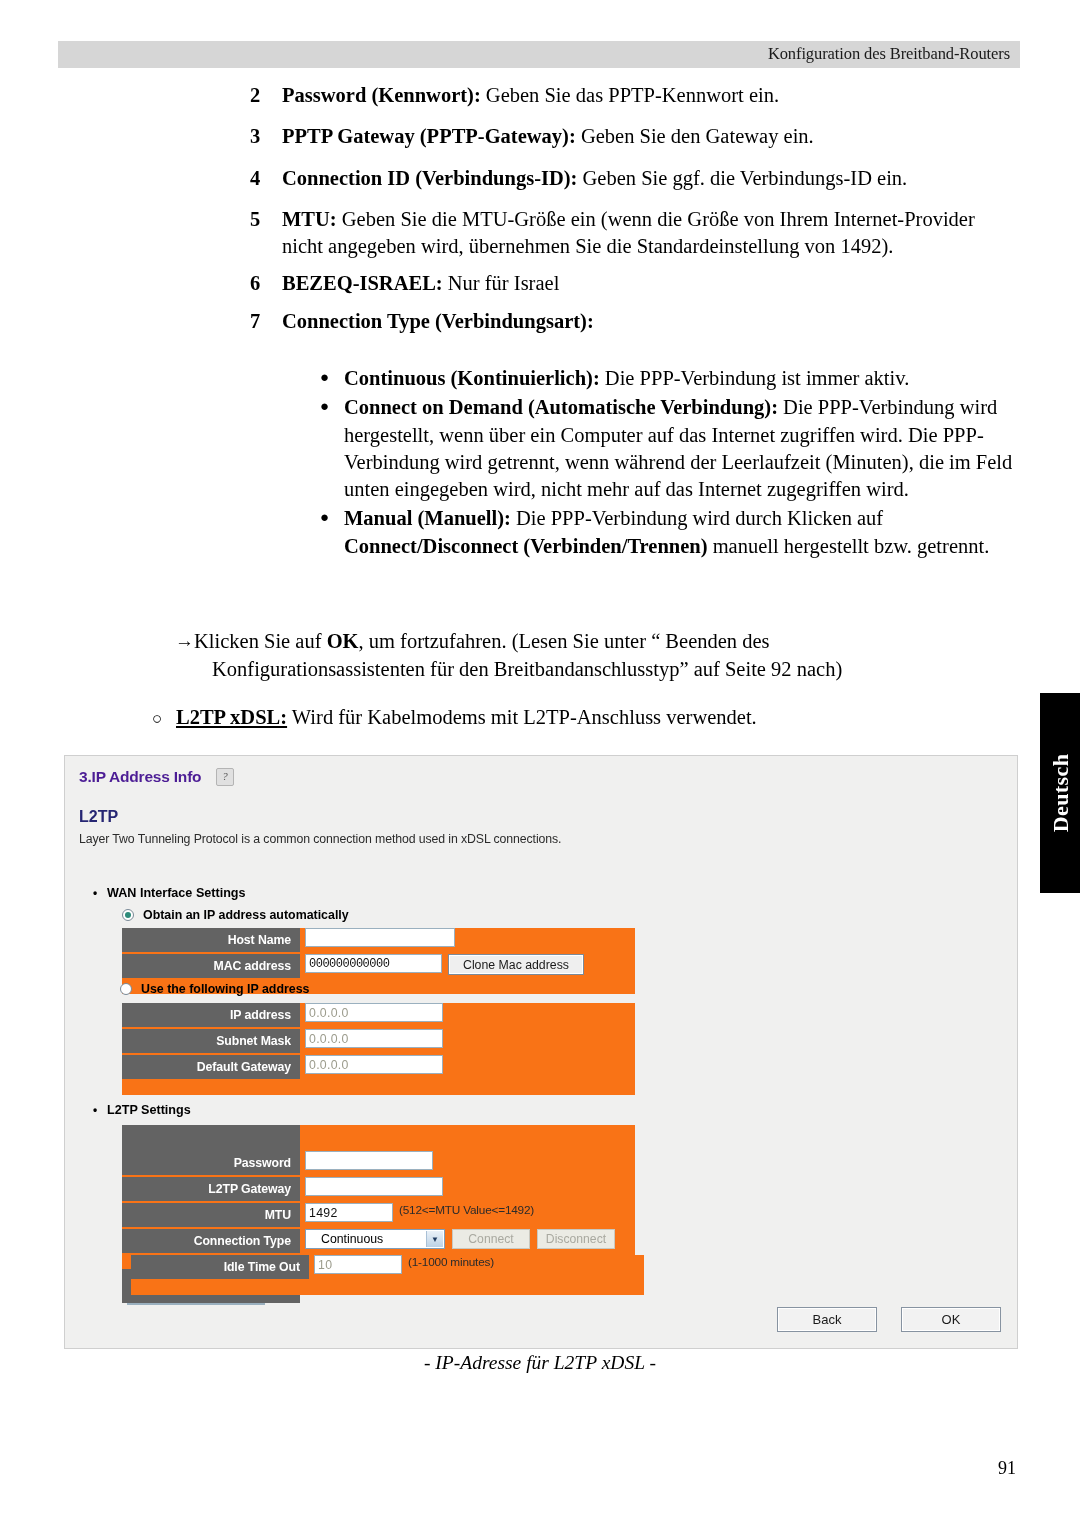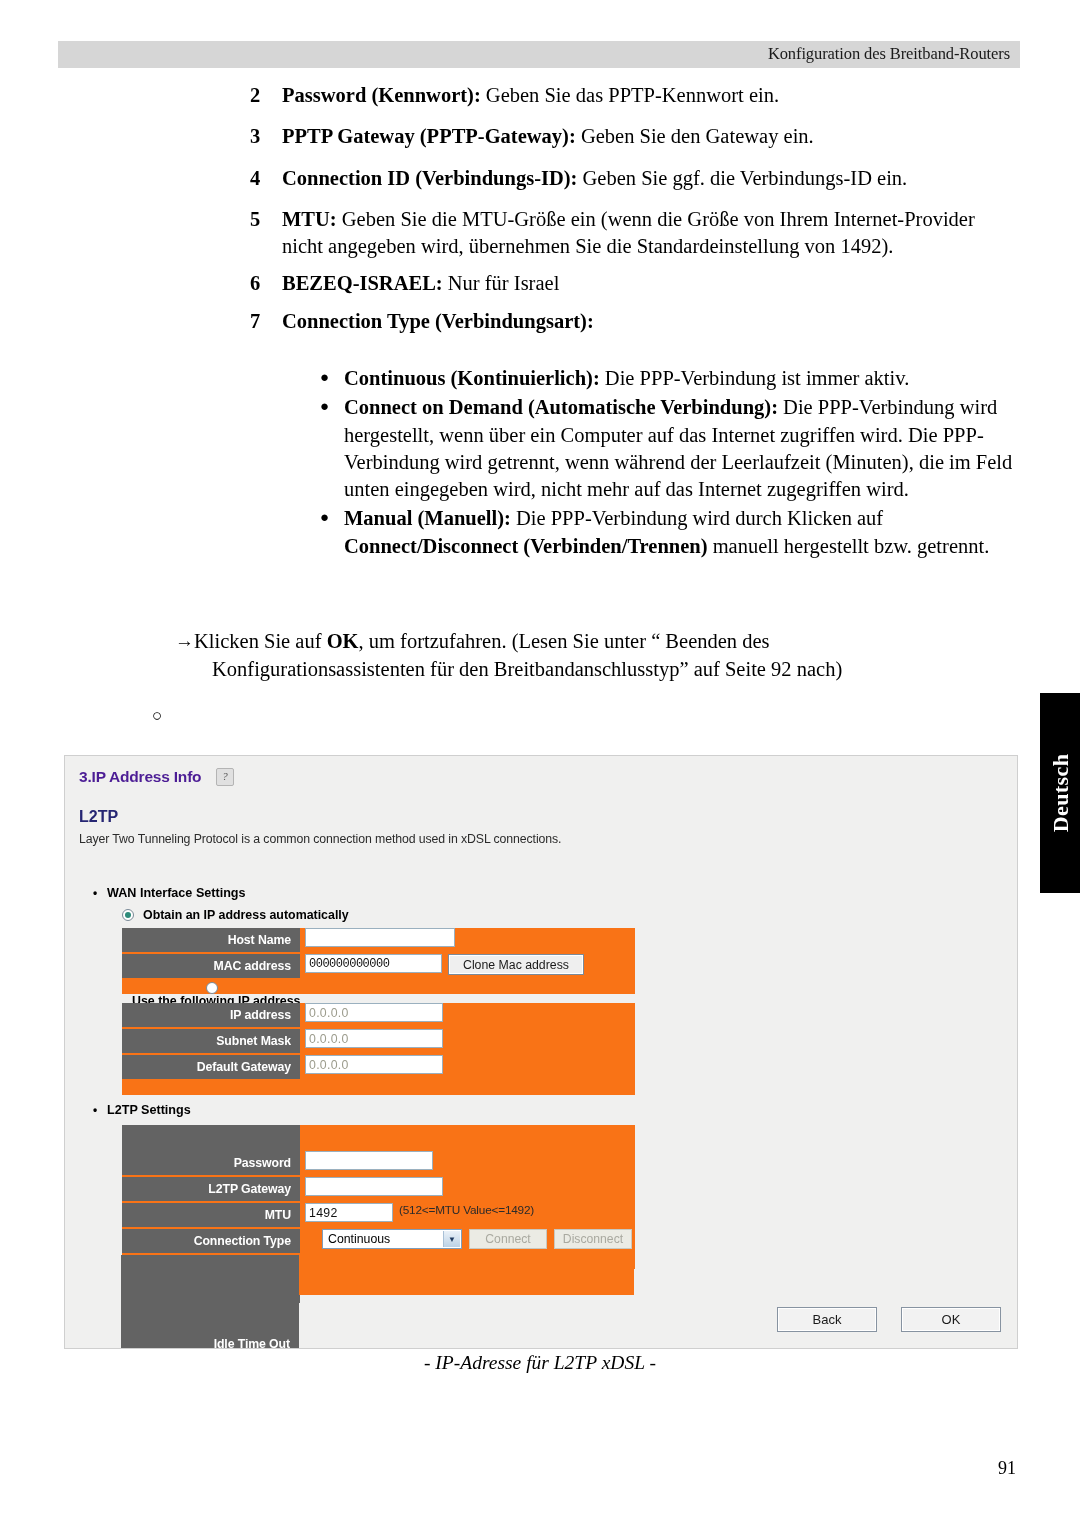--- a/index.html
+++ b/index.html
@@ -293,30 +293,30 @@
     color: #1a1a1a;
     display: flex;
     align-items: center;
     justify-content: center;
     padding: 0 14px;
     box-sizing: border-box;
   }
 
   .fselect {
     height: 20px;
-    margin-left: 22px;
+    margin-left: 5px;
     width: 140px;
     background: #ffffff;
     border: 1px solid #7f9db9;
     box-sizing: border-box;
     display: flex;
     align-items: center;
     font-size: 12.3px;
     position: relative;
-    padding-left: 5px;
+    padding-left: 15px;
   }
   .fselect .arrowbox {
     position: absolute;
     right: 1px;
     top: 1px;
     width: 16px;
     height: 16px;
     background: linear-gradient(#eaf1f8, #bcd2e6);
     border-left: 1px solid #a9c0d6;
     display: flex;
@@ -443,20 +443,21 @@
 
 </div>
 
 <div class="arrow-para">
   <div class="arrow">→</div>
   <div class="body"><span>Klicken Sie auf </span><b>OK</b><span>, um fortzufahren. (Lesen Sie unter “ Beenden des</span><span class="ln2">Konfigurationsassistenten für den Breitbandanschlusstyp” auf Seite  92 nach)</span></div>
 </div>
 
 <div class="circle-line">
   <div class="ocircle">○</div>
+  <div><b><u>L2TP xDSL:</u></b><span> Wird für Kabelmodems mit L2TP-Anschluss verwendet.</span></div>
 </div>
 
 <div class="router-panel">
 
   <div class="panel-title">3.IP Address Info</div>
   <div class="help-icon">?</div>
 
   <div class="section-title">L2TP</div>
   <div class="section-desc">Layer Two Tunneling Protocol is a common connection method used in xDSL connections.</div>
 
@@ -473,21 +474,21 @@
     <div class="flabel">Host Name</div>
     <div class="finput" style="width:150px;"></div>
   </div>
 
   <div class="frow" style="left:57px; top:198px; width:513px;">
     <div class="flabel">MAC address</div>
     <div class="finput mono" style="width:137px;">000000000000</div>
     <div class="btn-clone">Clone Mac address</div>
   </div>
 
-  <div class="radio-row" style="left:67px; top:226px;flex-direction:column;">
+  <div class="radio-row" style="left:55px; top:226px;">
     <span class="radio"></span>
     <span>Use the following IP address</span>
   </div>
 
   <div class="frow" style="left:57px; top:247px; width:513px;">
     <div class="flabel">IP address</div>
     <div class="finput placeholder" style="width:138px;">0.0.0.0</div>
   </div>
 
   <div class="frow" style="left:57px; top:273px; width:513px;">
@@ -528,21 +529,21 @@
   <div class="frow" style="left:57px; top:473px; width:513px;">
     <div class="flabel">Connection Type</div>
     <div class="fselect">
       <span>Continuous</span>
       <span class="arrowbox">▼</span>
     </div>
     <div class="btn-small">Connect</div>
     <div class="btn-small">Disconnect</div>
   </div>
 
-  <div class="frow" style="left:56px; top:499px; width:513px;flex-direction:column;">
+  <div class="frow" style="left:66px; top:499px; width:513px;">
     <div class="flabel">Idle Time Out</div>
     <div class="finput placeholder" style="width:88px;">10</div>
     <div class="fhint">(1-1000 minutes)</div>
   </div>
 
   <div class="panel-buttons">
     <div class="btn-nav">Back</div>
     <div class="btn-nav">OK</div>
   </div>
 

